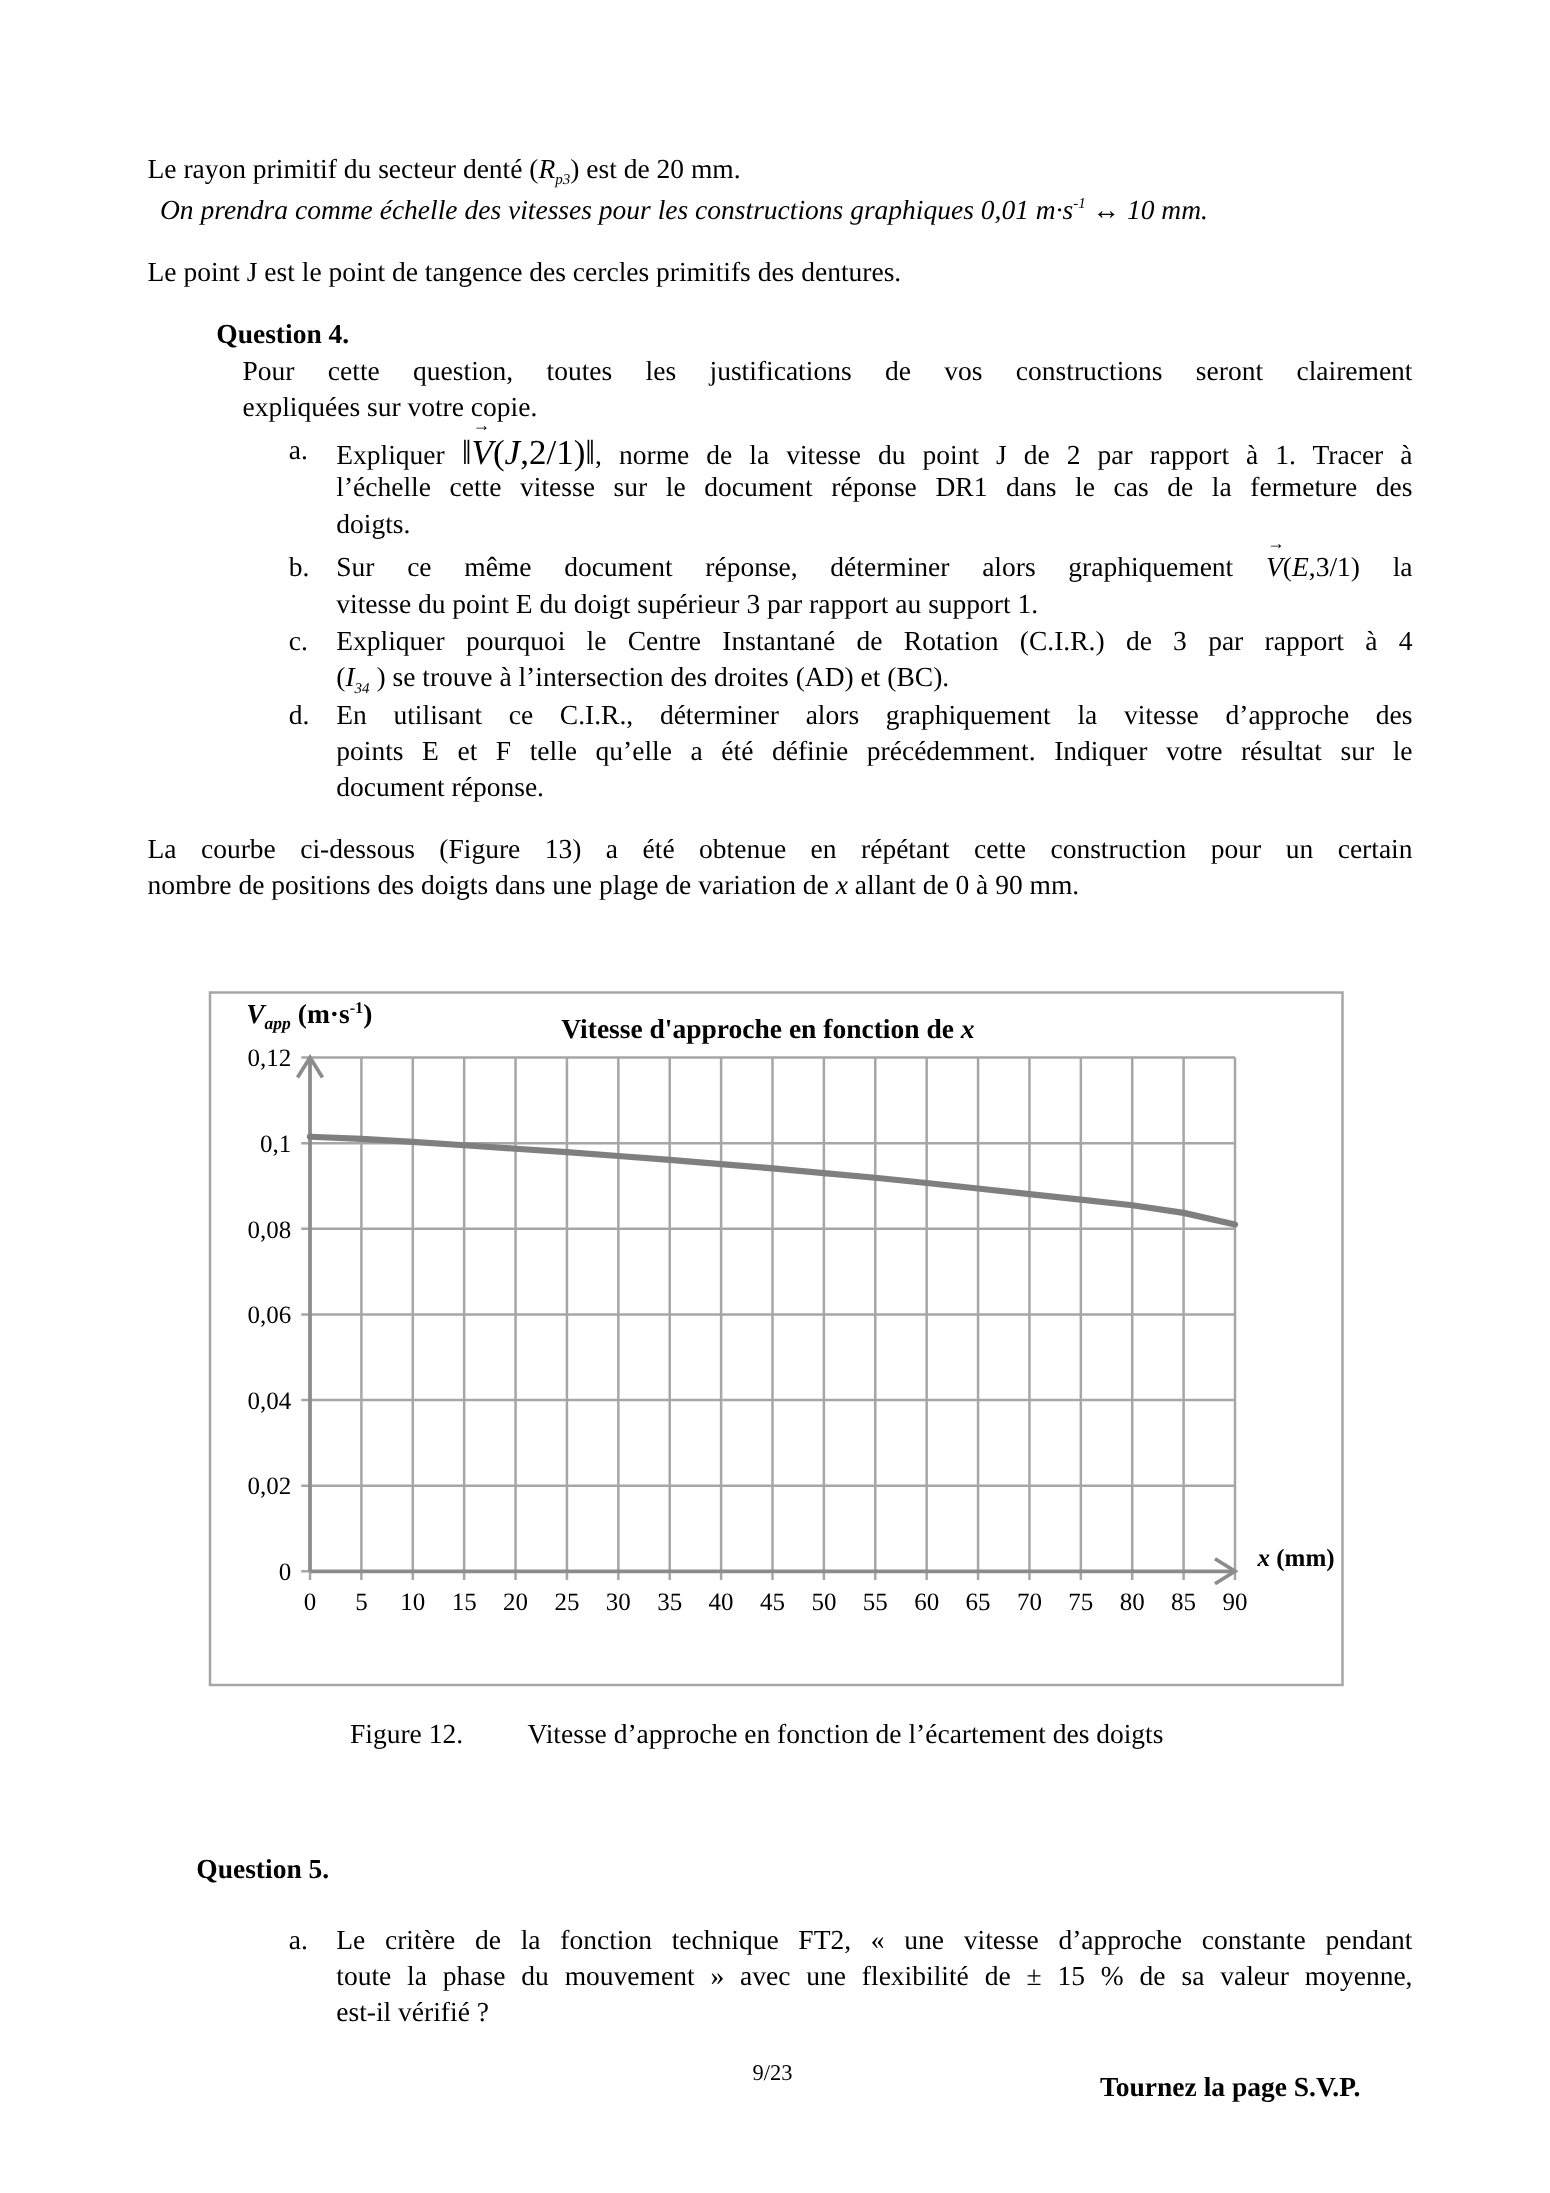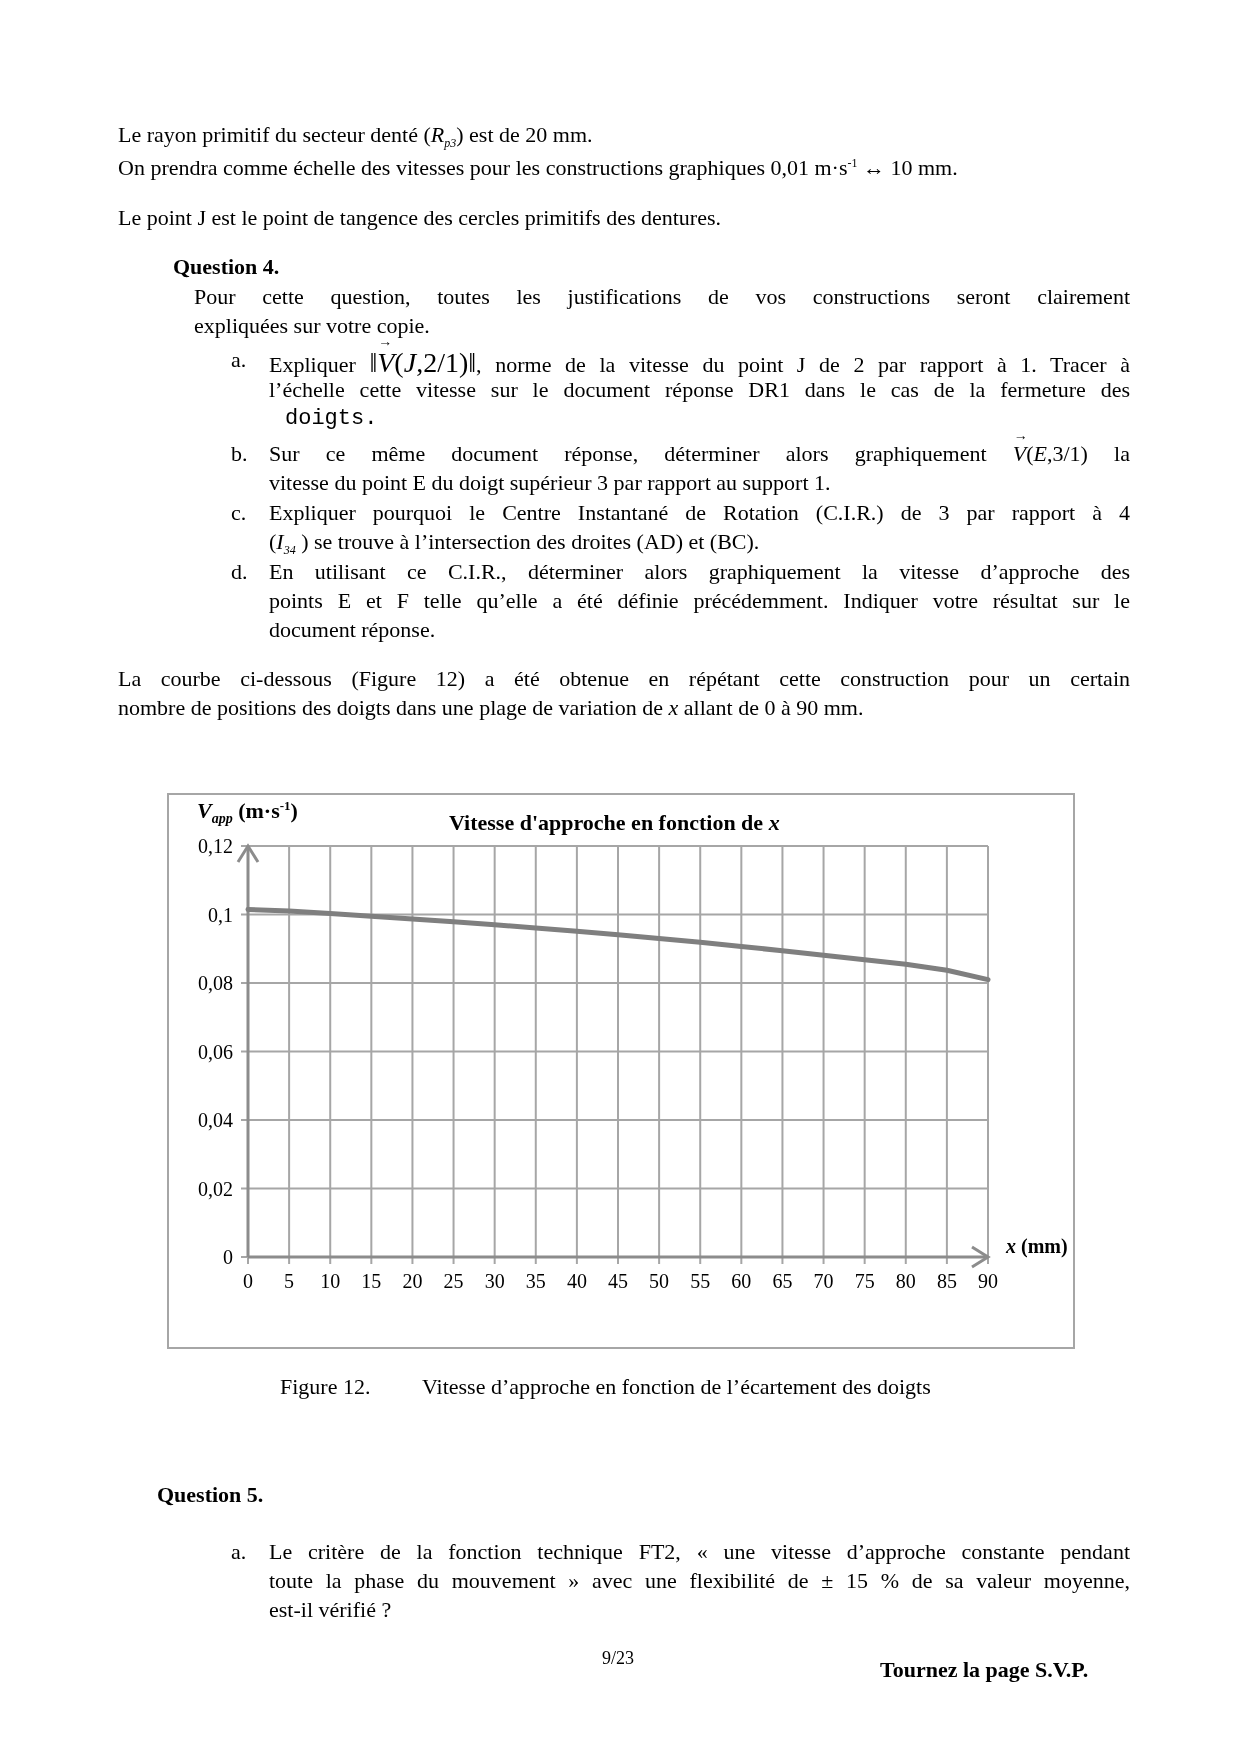--- a/index.html
+++ b/index.html
@@ -17,54 +17,54 @@
   .chart-frame { position:absolute; left:167px; top:793px; width:908px; height:556px;
                  border:2px solid #a6a6a6; box-sizing:border-box; background:#fff; }
   svg text { font-family:"Liberation Serif", "DejaVu Serif", serif; }
 </style>
 </head>
 <body>
 
 <div class="line" style="left:118px; top:122px;">
   <span>Le rayon primitif du secteur denté (</span><span class="it">R</span><sub class="it">p3</sub><span>) est de 20 mm.</span>
 </div>
-<div class="line" style="left:118px; top:155px;">
+<div class="line" style="left:128px; top:155px;font-style:italic;">
   <span>On prendra comme échelle des vitesses pour les constructions graphiques 0,01 m·s</span><sup>-1</sup><span> ↔ 10 mm.</span>
 </div>
 <div class="line" style="left:118px; top:205px;">Le point J est le point de tangence des cercles primitifs des dentures.</div>
 
 <div class="line bold" style="left:157px; top:254px;margin-left:16px;">Question 4.</div>
 <div class="just" style="left:194px; top:284px; width:936px;">Pour cette question, toutes les justifications de vos constructions seront clairement</div>
 <div class="line" style="left:194px; top:313px;">expliquées sur votre copie.</div>
 
 <div class="line" style="left:231px; top:347px;">a.</div>
 <div class="just" style="left:269px; top:347px; width:861px;">
   <span>Expliquer </span><span class="norm">‖<span class="vec">V</span>(<span class="it">J</span>,2/1)‖</span><span>, norme de la vitesse du point J de 2 par rapport à 1. Tracer à</span>
 </div>
 <div class="just" style="left:269px; top:377px; width:861px;">l’échelle cette vitesse sur le document réponse DR1 dans le cas de la fermeture des</div>
-<div class="line" style="left:285px; top:406px;font-family:Liberation Mono, monospace;">doigts.</div>
+<div class="line" style="left:269px; top:406px;">doigts.</div>
 
 <div class="line" style="left:231px; top:441px;">b.</div>
 <div class="just" style="left:269px; top:441px; width:861px;">
   <span>Sur ce même document réponse, déterminer alors graphiquement </span><span><span class="vec">V</span>(<span class="it">E</span>,3/1)</span><span> la</span>
 </div>
 <div class="line" style="left:269px; top:470px;">vitesse du point E du doigt supérieur 3 par rapport au support 1.</div>
 
 <div class="line" style="left:231px; top:500px;">c.</div>
 <div class="just" style="left:269px; top:500px; width:861px;">Expliquer pourquoi le Centre Instantané de Rotation (C.I.R.) de 3 par rapport à 4</div>
 <div class="line" style="left:269px; top:529px;">
   <span>(</span><span class="it">I</span><sub class="it">34</sub><span> ) se trouve à l’intersection des droites (AD) et (BC).</span>
 </div>
 
 <div class="line" style="left:231px; top:559px;">d.</div>
 <div class="just" style="left:269px; top:559px; width:861px;">En utilisant ce C.I.R., déterminer alors graphiquement la vitesse d’approche des</div>
 <div class="just" style="left:269px; top:588px; width:861px;">points E et F telle qu’elle a été définie précédemment. Indiquer votre résultat sur le</div>
 <div class="line" style="left:269px; top:617px;font-family:Liberation Serif, serif;">document réponse.</div>
 
-<div class="just" style="left:118px; top:666px; width:1012px;">La courbe ci-dessous (Figure 12) a été obtenue en répétant cette construction pour un certain</div>
+<div class="just" style="left:118px; top:666px; width:1012px;">La courbe ci-dessous (Figure 13) a été obtenue en répétant cette construction pour un certain</div>
 <div class="line" style="left:118px; top:695px;">
   <span>nombre de positions des doigts dans une plage de variation de </span><span class="it">x</span><span> allant de 0 à 90 mm.</span>
 </div>
 
 <div class="chart-frame"></div>
 <svg class="abs" style="left:0; top:0;" width="1240" height="1754">
   <g id="grid">
       <line x1="248" y1="846" x2="248" y2="1264" stroke="#a6a6a6" stroke-width="2"></line>
       <line x1="289.1111111111111" y1="846" x2="289.1111111111111" y2="1264" stroke="#a6a6a6" stroke-width="2"></line>
       <line x1="330.22222222222223" y1="846" x2="330.22222222222223" y2="1264" stroke="#a6a6a6" stroke-width="2"></line>

